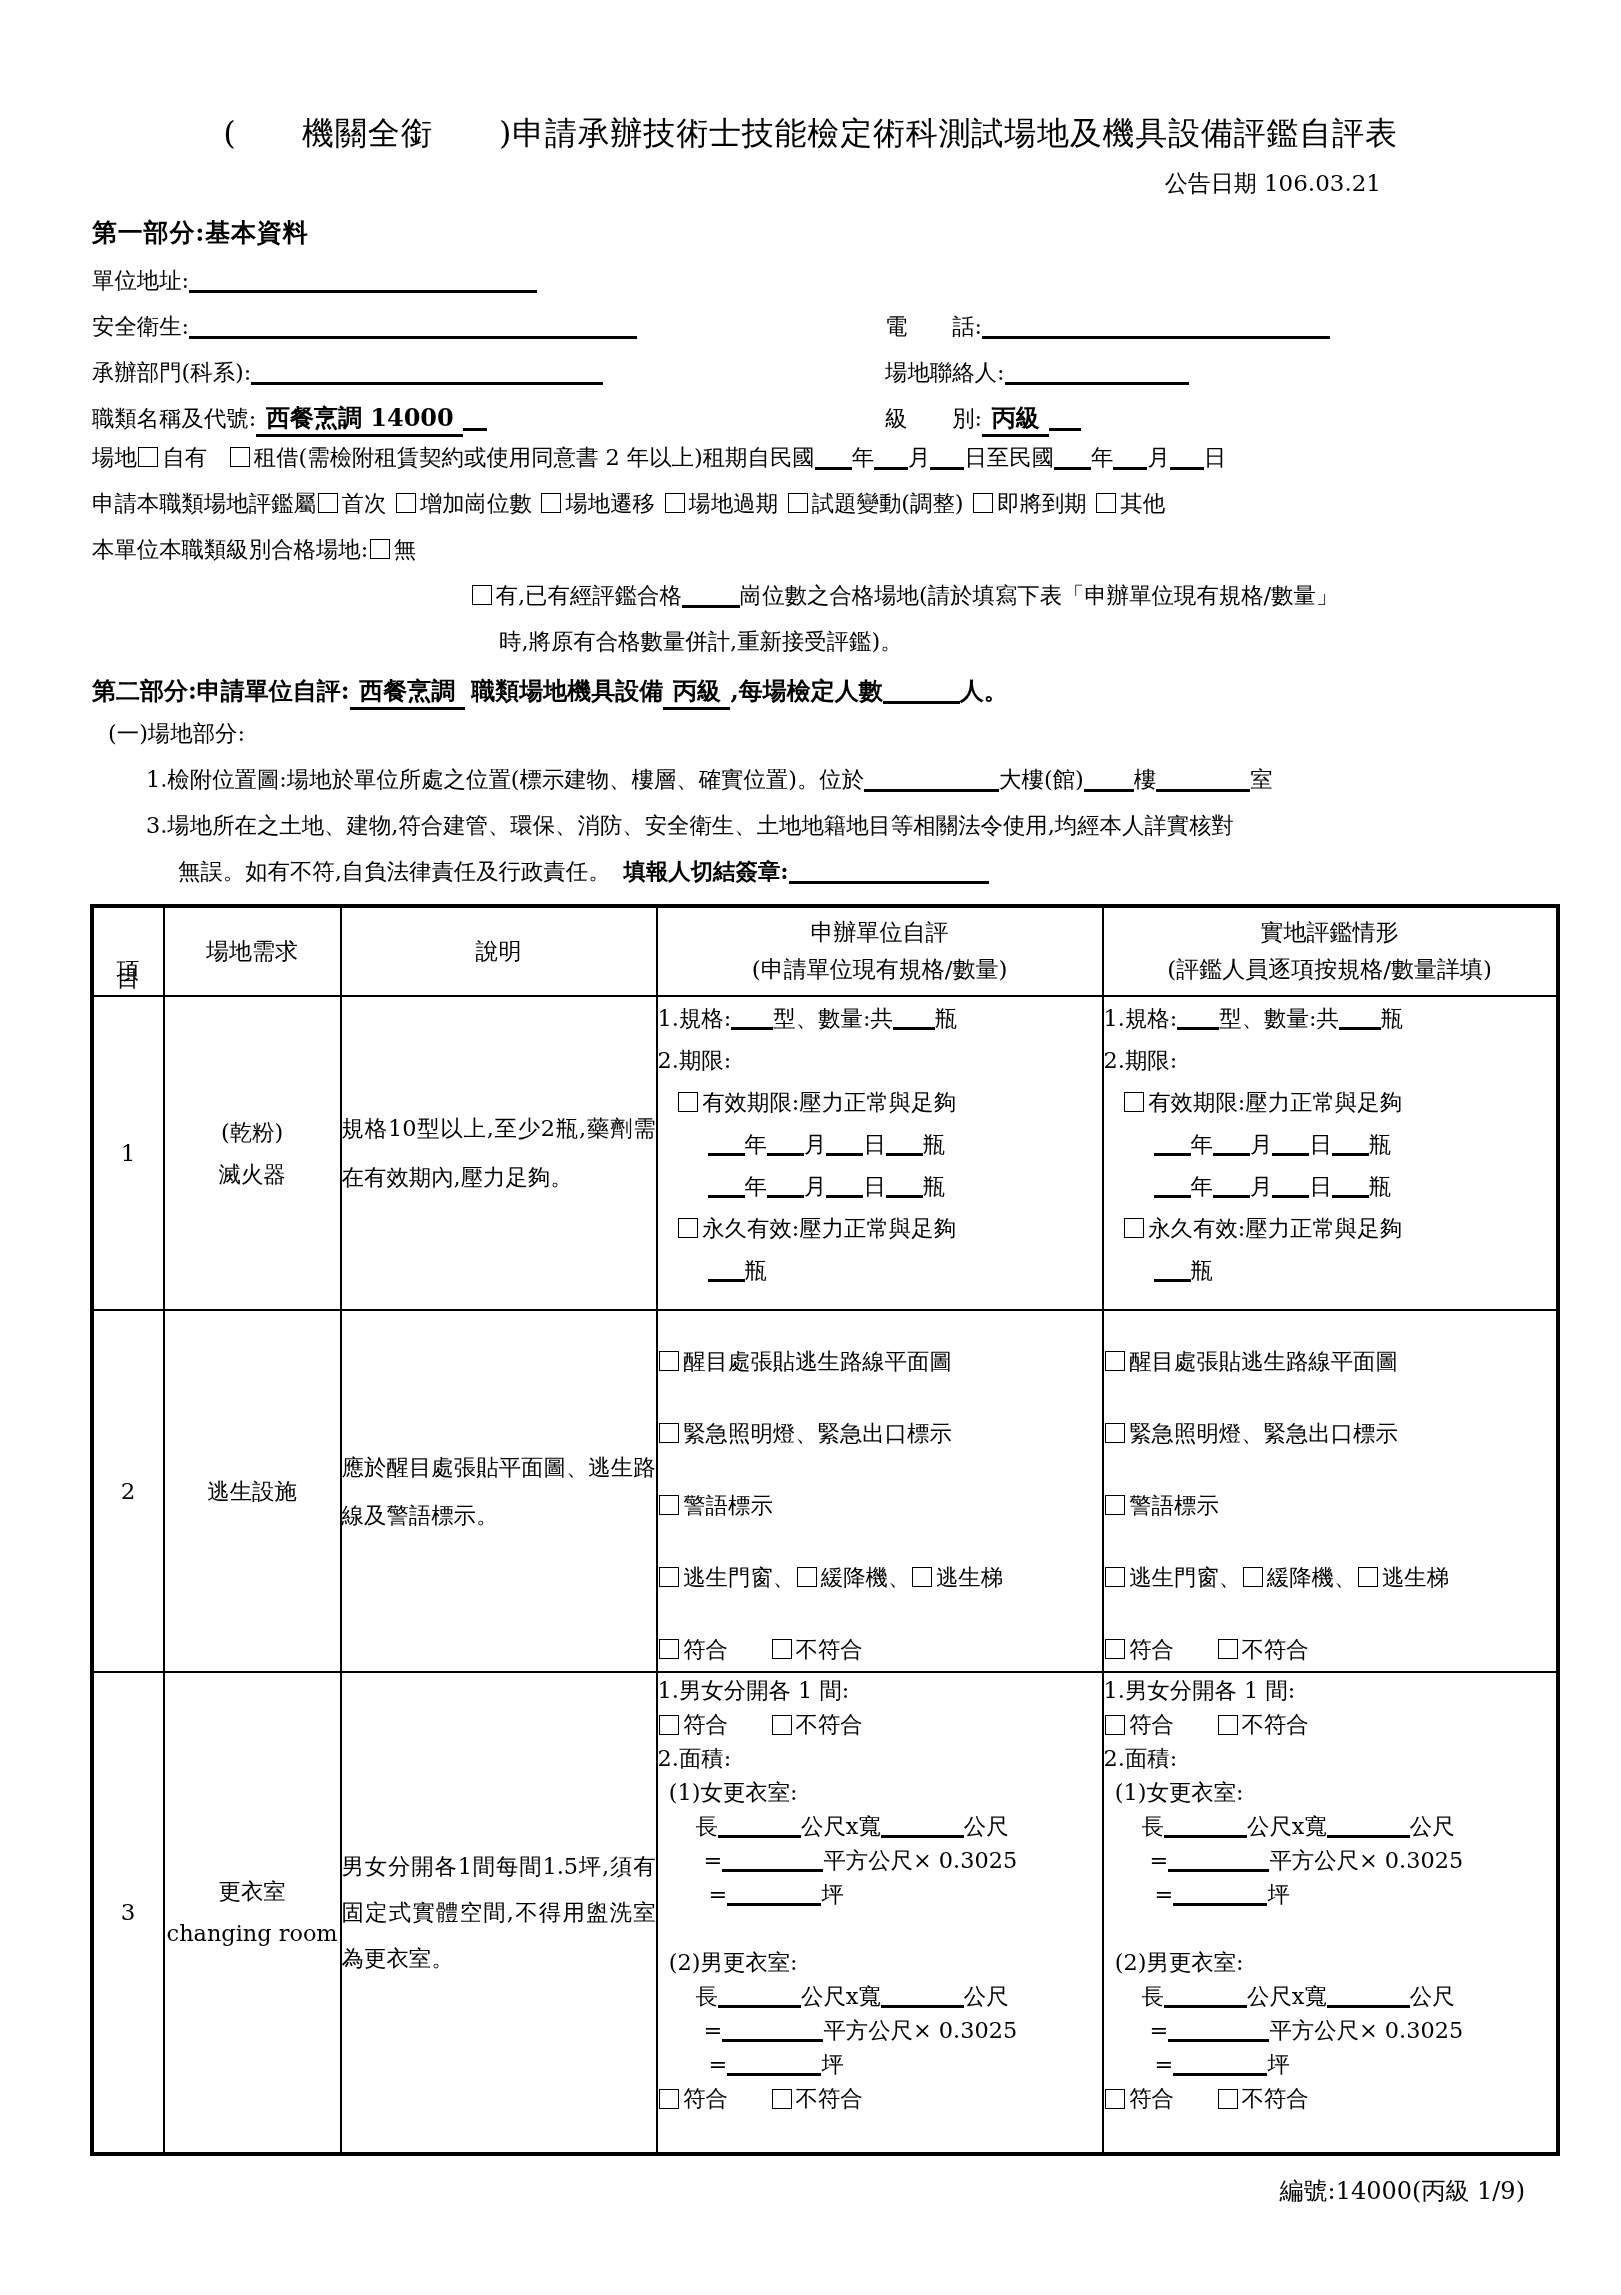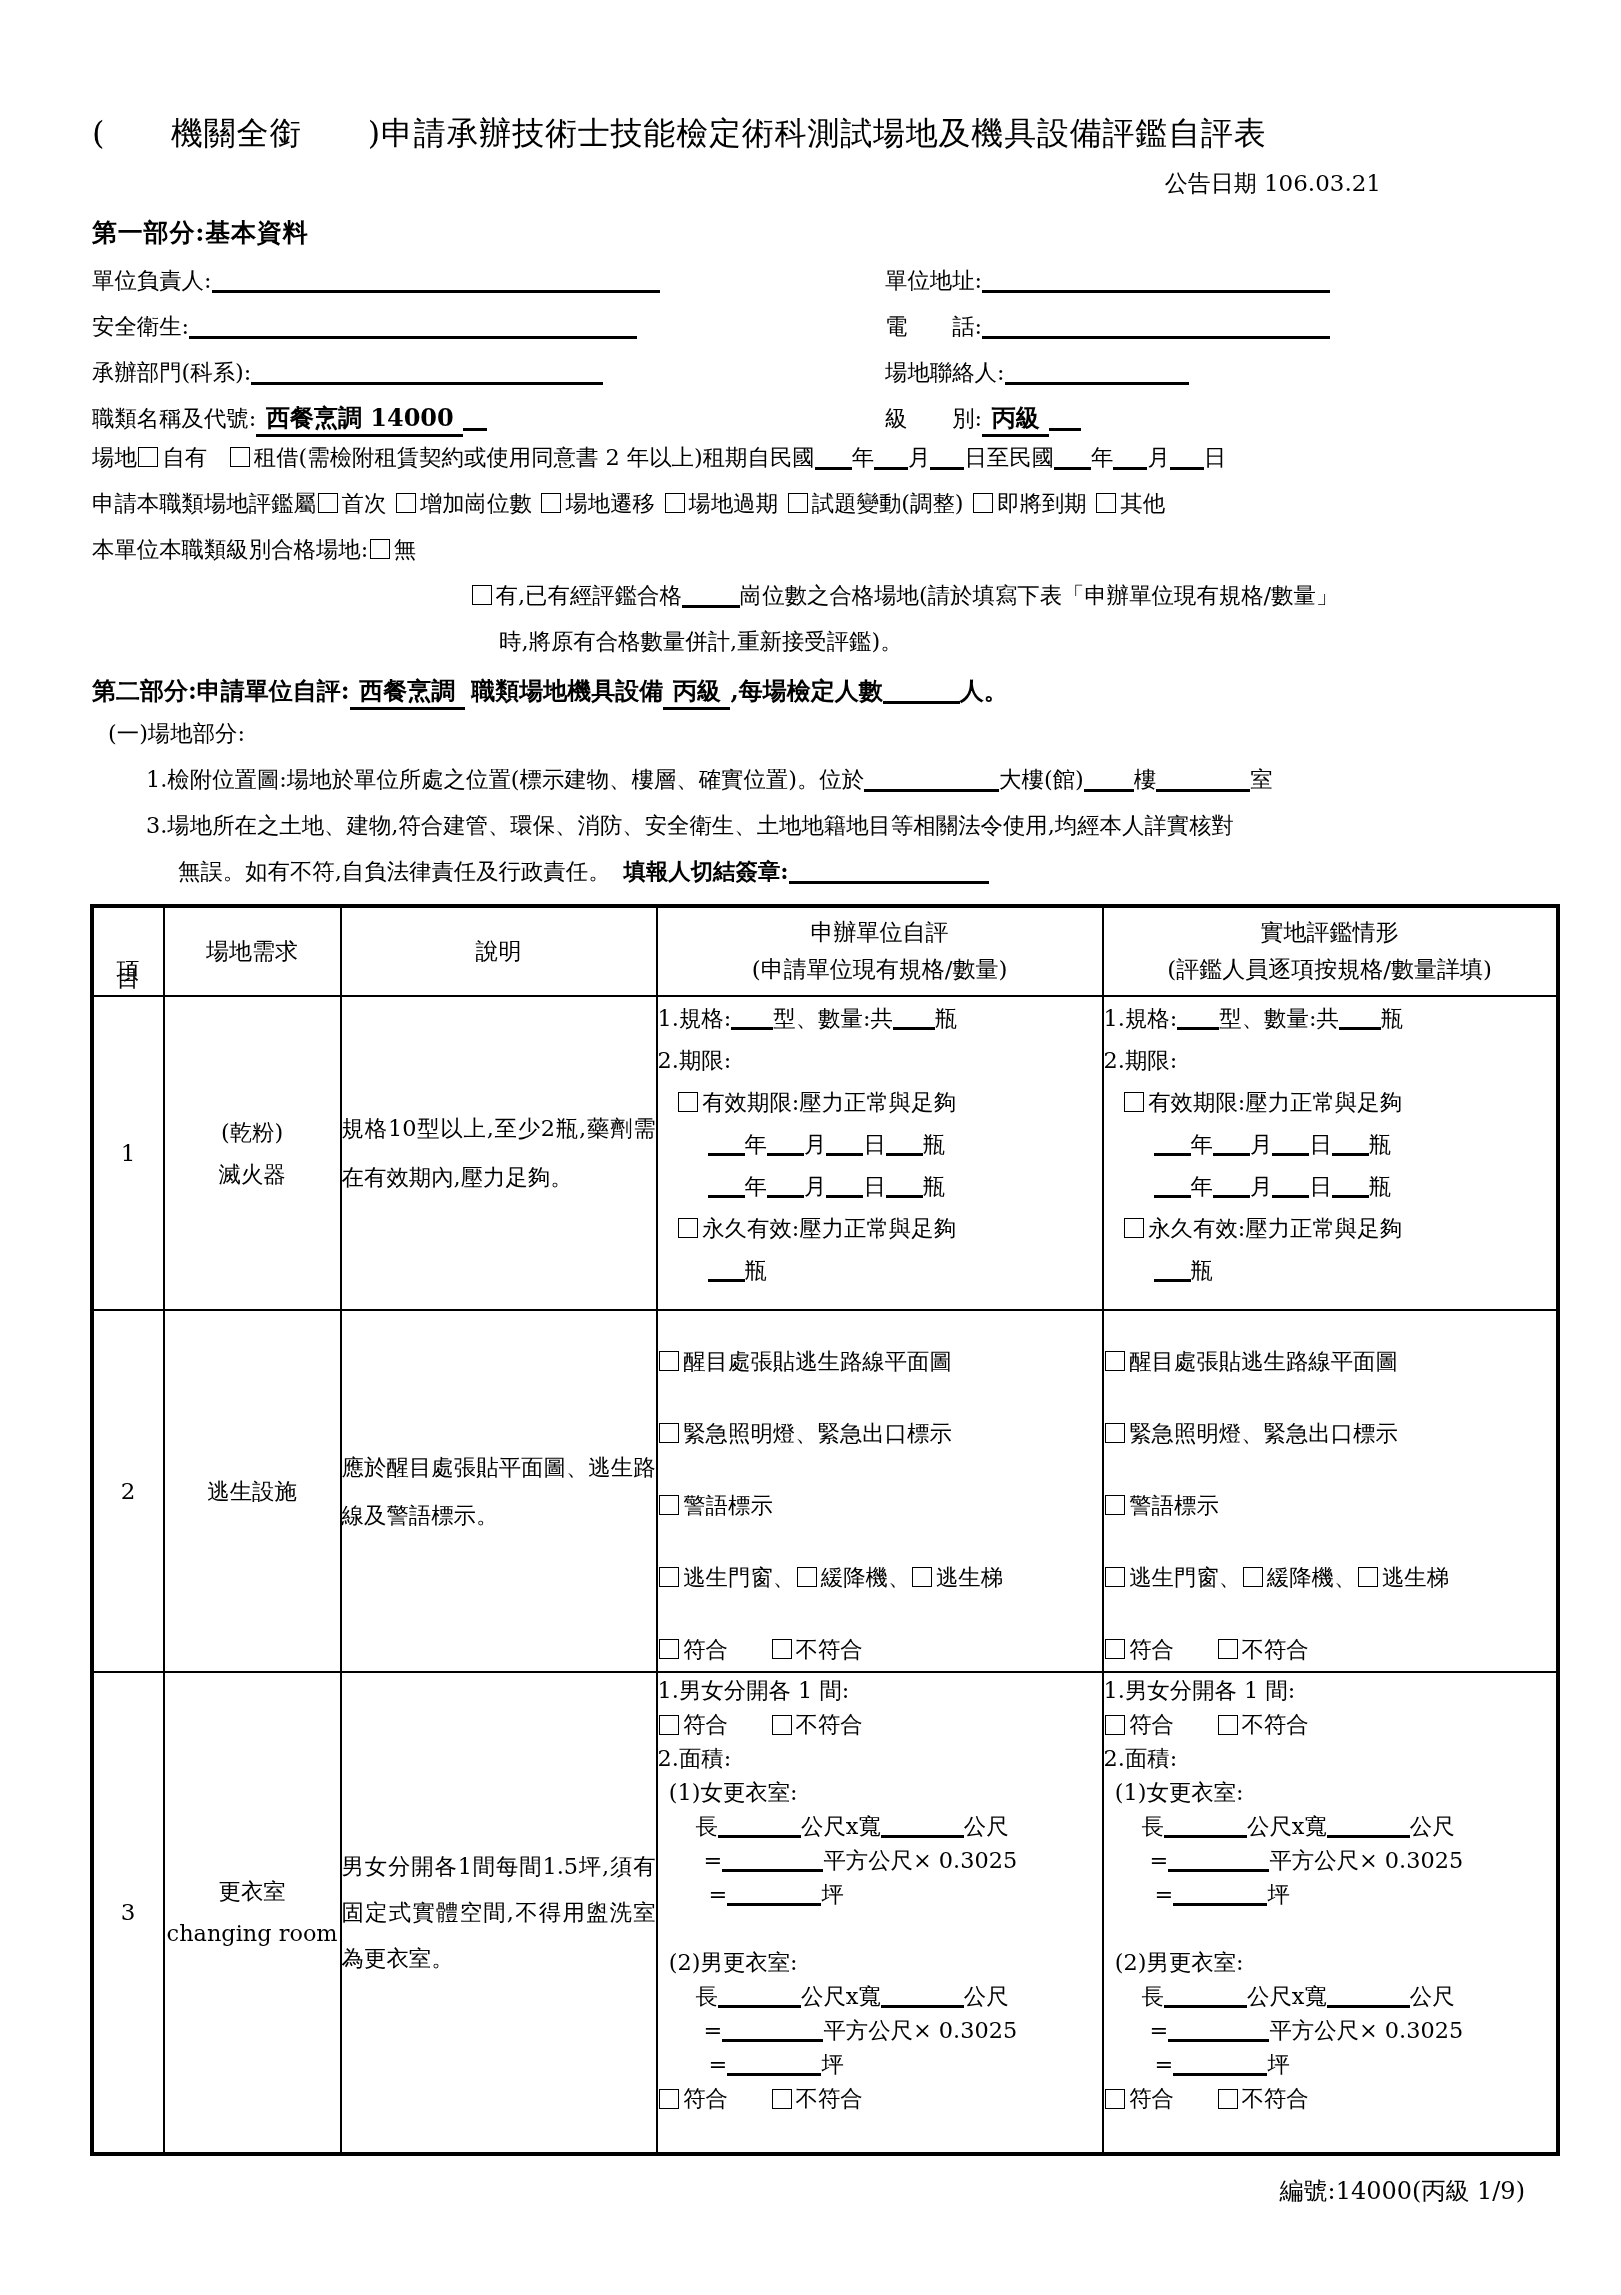--- a/index.html
+++ b/index.html
@@ -1,21 +1,21 @@
 <!DOCTYPE html>
 <html style="font-size:13px"><head>
 <meta charset="utf-8">
 <style>
   html,body{margin:0;padding:0;background:#e8e8e8;}
   .page{
     position:relative;width:1621px;height:2295px;margin:0 auto;background:#ffffff;color:#000;
     font-family:"DejaVu Serif","Liberation Serif",serif;font-size:22.4px;
     box-sizing:border-box;padding:110px 92px 0 92px;overflow:hidden;
   }
-  .title{text-align:left;font-size:32px;line-height:46px;letter-spacing:0.8px;white-space:nowrap;}
+  .title{text-align:center;font-size:32px;line-height:46px;letter-spacing:0.8px;white-space:nowrap;}
   .announce{text-align:right;padding-right:148px;margin-top:9.6px;font-size:23px;line-height:35px;}
   .h1{font-weight:bold;font-size:25px;line-height:35px;margin-top:14.4px;letter-spacing:0.8px;}
   .fieldrow{display:flex;height:46px;align-items:flex-end;white-space:nowrap;}
   .fcell-left{width:793px;}
   .fcell-right{flex:1;}
   .line{line-height:46px;height:46px;white-space:nowrap;}
   .cb{display:inline-block;width:20px;height:20px;border:1.6px solid #000;box-sizing:border-box;
       vertical-align:-2.4px;margin:0 4px 0 1.6px;background:#fff;}
   .blank{display:inline-block;border-bottom:3.2px solid #000;height:24px;vertical-align:-4.8px;}
   .sp{display:inline-block;height:0.8px;}
@@ -51,21 +51,20 @@
 <body>
 
 <div class="page">
 
   <div class="title">(　　機關全銜　　)申請承辦技術士技能檢定術科測試場地及機具設備評鑑自評表</div>
   <div class="announce">公告日期 106.03.21</div>
 
   <div class="h1">第一部分:基本資料</div>
 
   <div class="fieldrow">
-    <div class="fcell-left"><span>單位負責人:</span><span class="blank" style="width: 448px;"></span></div>
     <div class="fcell-right"><span>單位地址:</span><span class="blank" style="width: 348px;"></span></div>
   </div>
   <div class="fieldrow">
     <div class="fcell-left"><span>安全衛生:</span><span class="blank" style="width: 448px;"></span></div>
     <div class="fcell-right"><span>電　　話:</span><span class="blank" style="width: 348px;"></span></div>
   </div>
   <div class="fieldrow">
     <div class="fcell-left"><span>承辦部門(科系):</span><span class="blank" style="width: 352px;"></span></div>
     <div class="fcell-right"><span>場地聯絡人:</span><span class="blank" style="width: 184px;"></span></div>
   </div>

